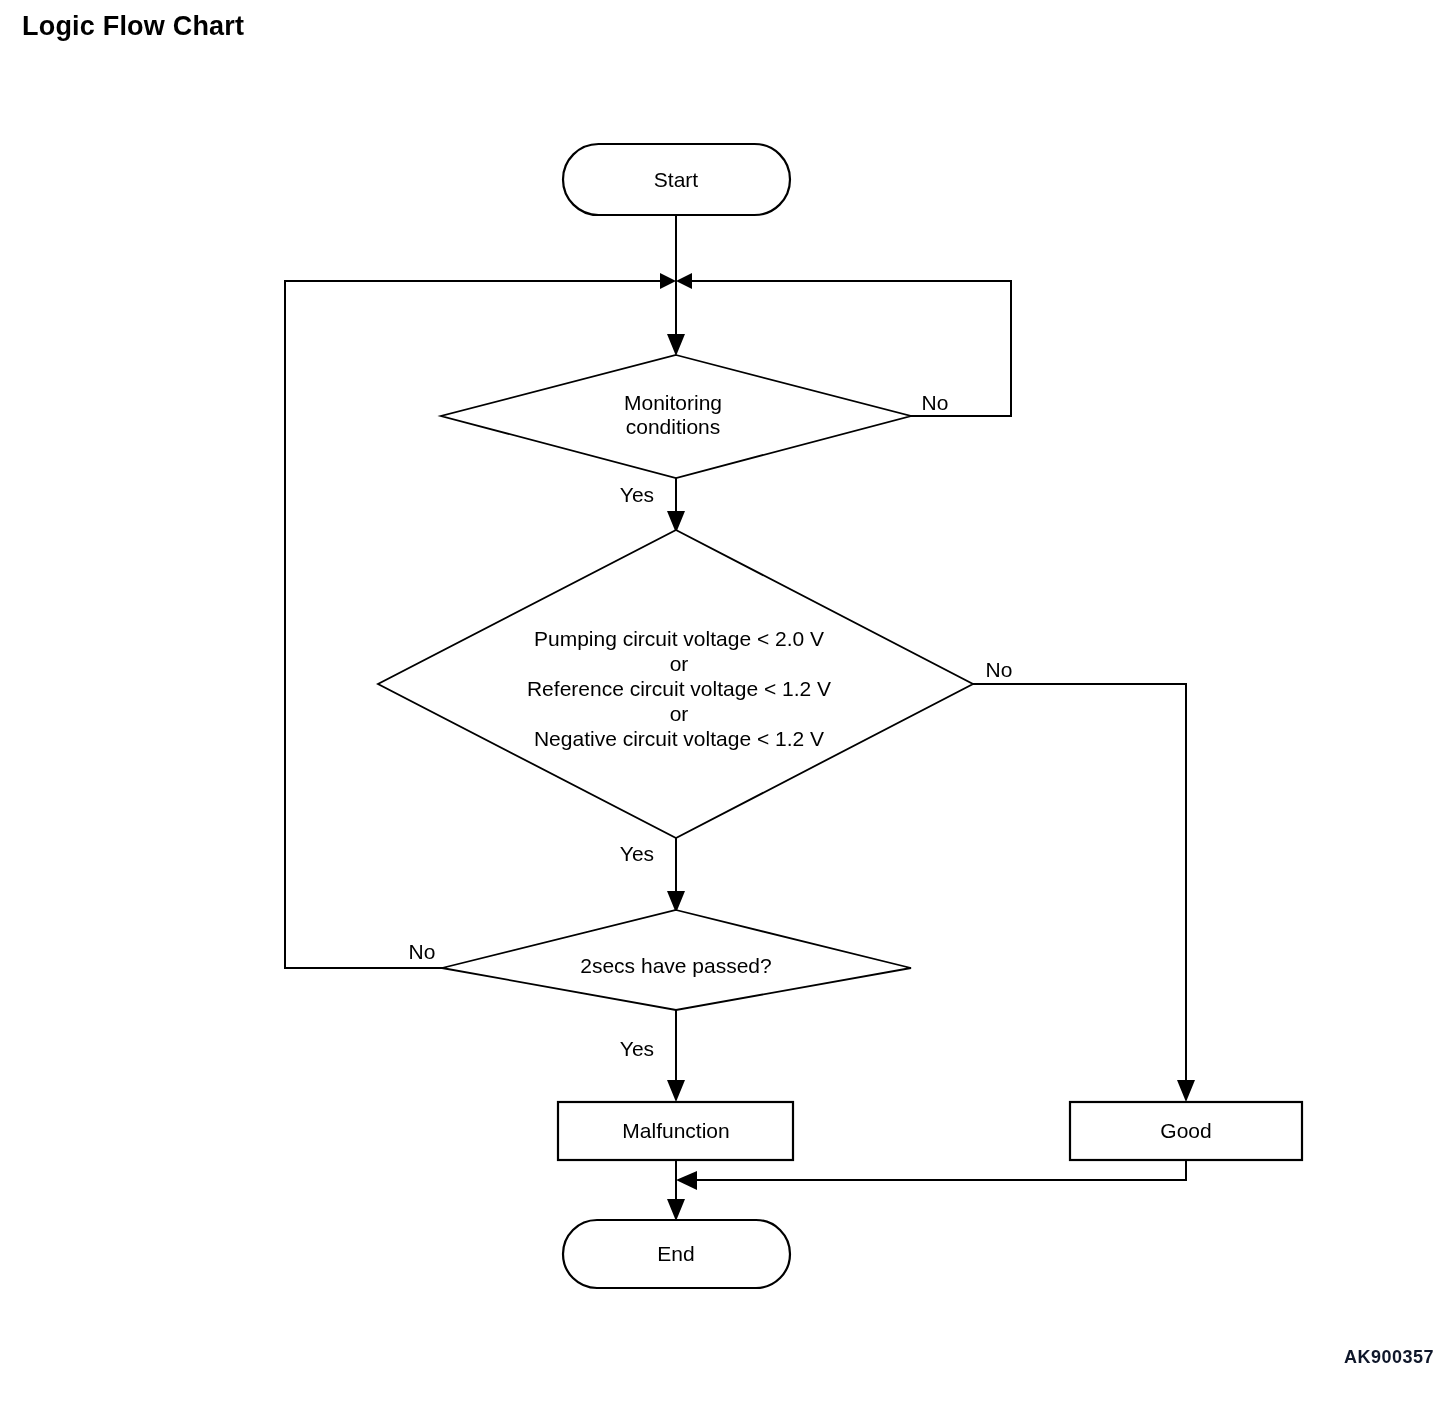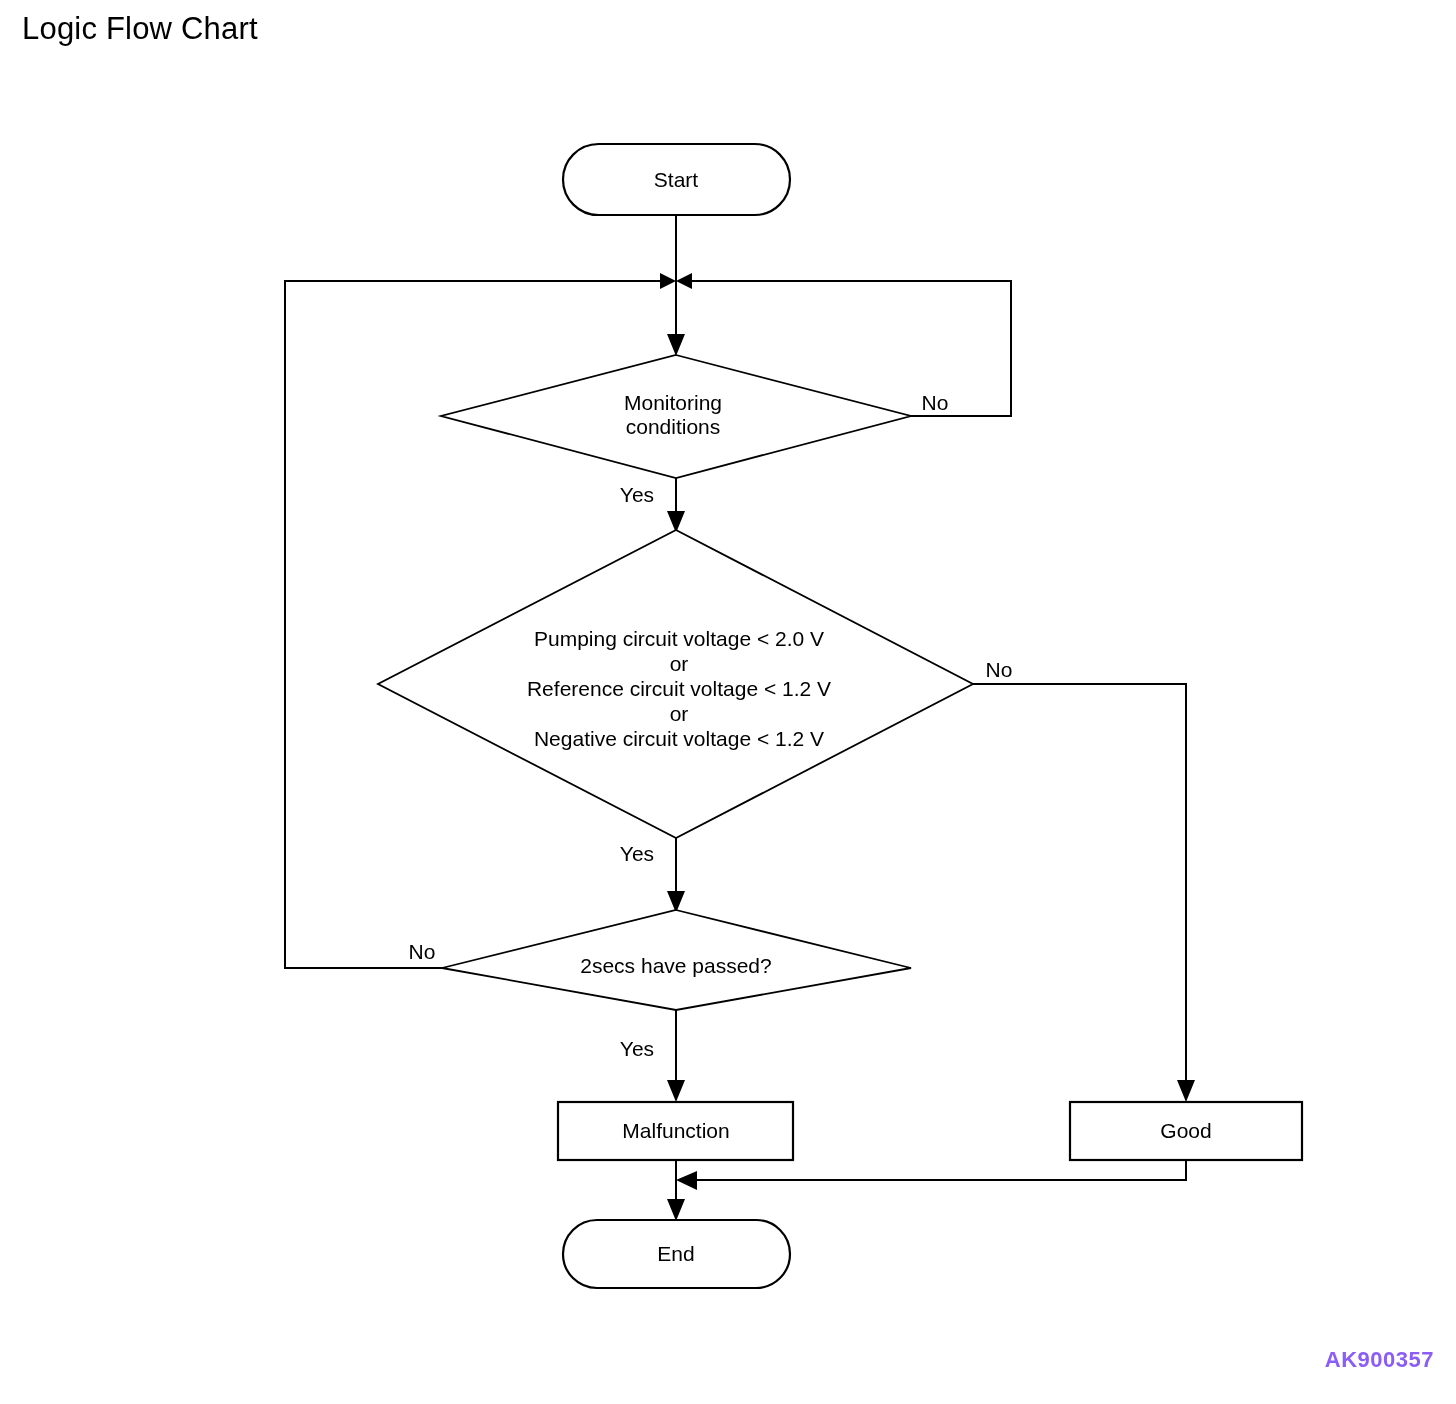--- a/index.html
+++ b/index.html
@@ -12,34 +12,34 @@
     height: 1404px;
     font-family: "Liberation Sans", sans-serif;
     color: #000000;
     position: relative;
     overflow: hidden;
   }
   #page-title {
     position: absolute;
     left: 22px;
     top: 11px;
-    font-size: 31px;
-    font-weight: normal;
+    font-size: 27px;
+    font-weight: bold;
     letter-spacing: 0.2px;
     color: #000000;
     white-space: nowrap;
   }
   #figure-code {
     position: absolute;
     right: 22px;
     top: 1347px;
-    font-size: 22px;
+    font-size: 18px;
     font-weight: bold;
     letter-spacing: 0.5px;
-    color: #8b5cf6;
+    color: #0f172a;
     white-space: nowrap;
   }
   #flow-svg {
     position: absolute;
     left: 0;
     top: 0;
     width: 1456px;
     height: 1404px;
   }
   .shape-outline {

